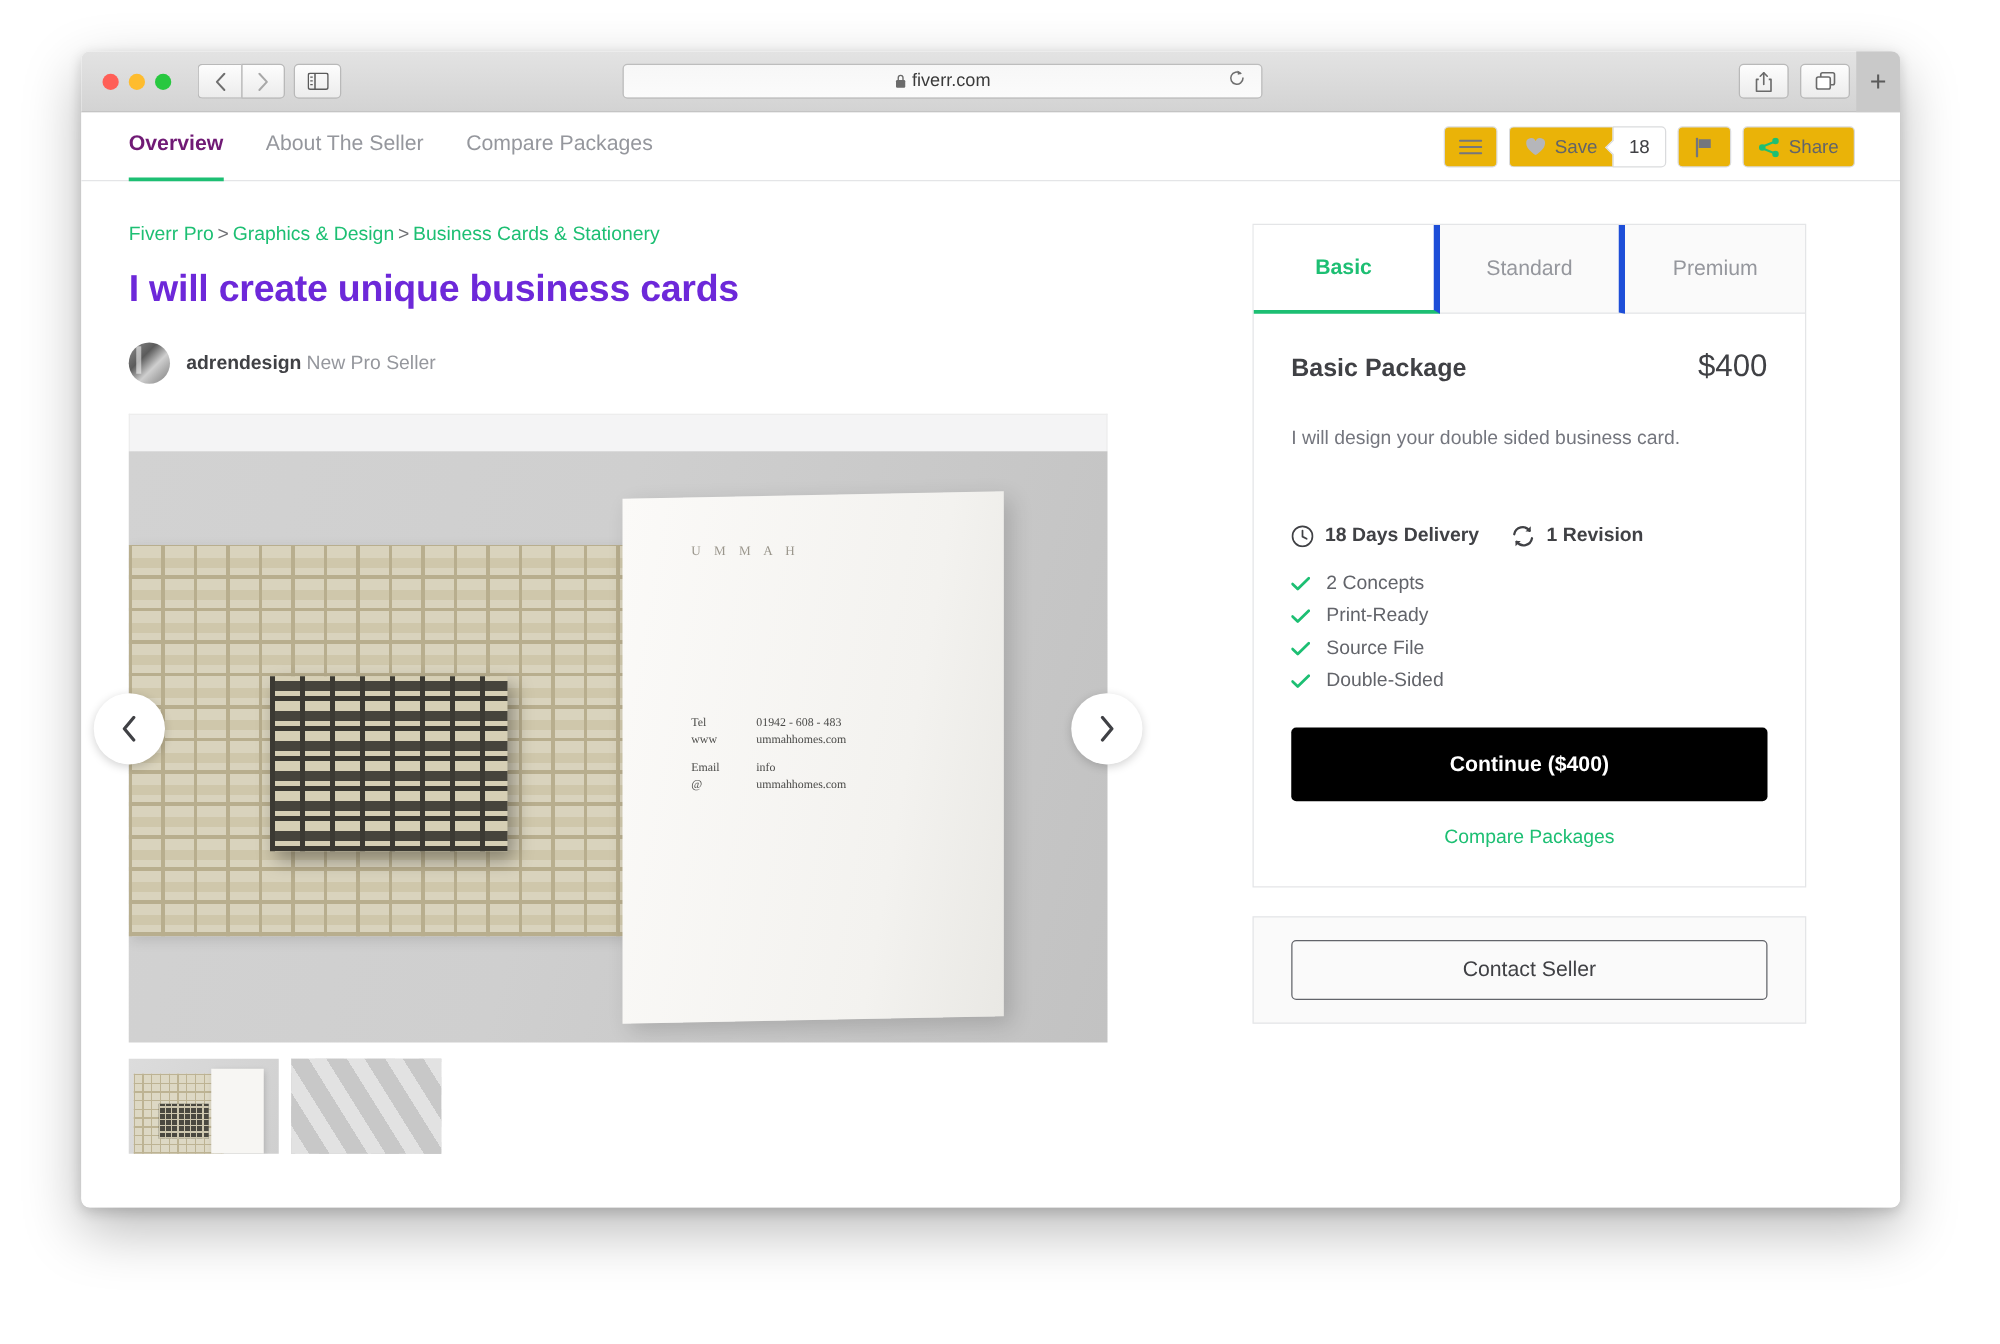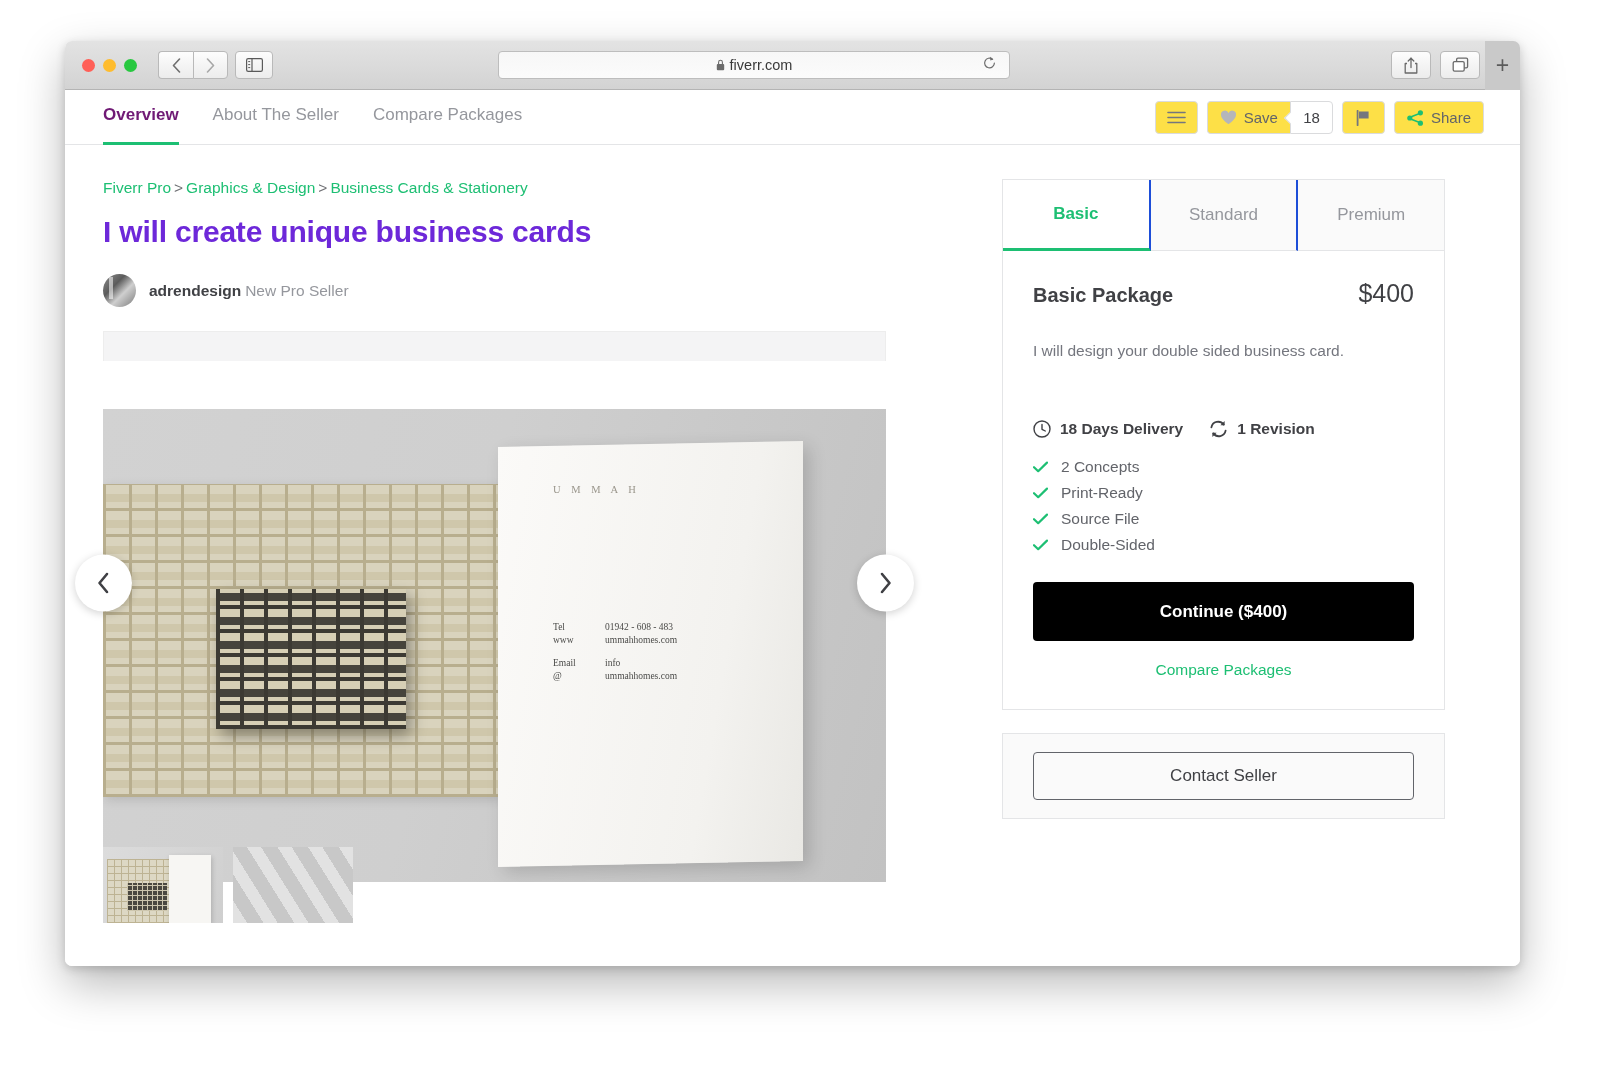--- a/index.html
+++ b/index.html
@@ -91,21 +91,21 @@
   .tab.active::after {
     content: ""; position: absolute; left: 0; right: 0; bottom: 0;
     height: 3px; background: #1dbf73;
   }
   .header-actions {
     position: absolute; right: 36px; top: 11px;
     display: flex; align-items: center; gap: 9px;
   }
   .hbtn {
     height: 33px; border: 1px solid #dadbdd; border-radius: 4px;
-    background: #fde047; display: flex; align-items: center; justify-content: center;
+    background: #eab308; display: flex; align-items: center; justify-content: center;
     gap: 7px; padding: 0 12px; font-size: 15px; color: #62646a; cursor: pointer;
   }
   .hbtn.icononly { width: 43px; padding: 0; }
   .save-group { display: flex; align-items: center; }
   .save-group .hbtn { border-radius: 4px 0 0 4px; border-right: none; }
   .count-badge {
     height: 33px; min-width: 43px; border: 1px solid #dadbdd; border-radius: 0 4px 4px 0;
     background: #fff; display: flex; align-items: center; justify-content: center;
     font-size: 15px; color: #404145; position: relative;
   }
@@ -141,21 +141,20 @@
   }
   .seller-name { font-size: 15.5px; font-weight: bold; color: #404145; }
   .seller-level { font-size: 15.5px; color: #95979d; margin-left: 4px; }
 
   
   .gallery { position: relative; width: 783px; height: 503px; }
   .gallery-strip { height: 30px; background: #f4f4f5; border: 1px solid #ededed; border-bottom: none; }
   .gallery-img {
     height: 473px; position: relative; overflow: hidden;
     background: linear-gradient(105deg,#d2d2d2 0%,#cfcfcf 45%,#c2c2c2 100%);
-    margin-top: 48px;
   }
   .pattern-sheet {
     position: absolute; left: 0px; top: 75px; width: 398px; height: 313px;
     background-color: #d9d3bd;
     background-image:
       repeating-linear-gradient(0deg, #b8ae8e 0 3px, transparent 3px 26px),
       repeating-linear-gradient(90deg, #b8ae8e 0 3px, transparent 3px 26px),
       repeating-linear-gradient(0deg, transparent 0 9px, #cfc7ab 9px 17px, transparent 17px 26px);
     box-shadow: 2px 3px 10px rgba(0,0,0,0.12);
   }
@@ -230,21 +229,21 @@
       repeating-linear-gradient(58deg, #e2e2e2 0 12px, #c8c8c8 12px 26px),
       repeating-linear-gradient(148deg, rgba(255,255,255,0.5) 0 10px, rgba(180,180,180,0.35) 10px 22px);
   }
 
   
   .package-card { border: 1px solid #e4e5e7; background: #fff; }
   .pkg-tabs { display: flex; }
   .pkg-tab {
     flex: 1; height: 71px; display: flex; align-items: center; justify-content: center;
     font-size: 17px; color: #95979d; background: #fafafa;
-    border-bottom: 1px solid #e4e5e7; border-right: 2px solid #1d4ed8; cursor: pointer;
+    border-bottom: 1px solid #e4e5e7; border-right: 5px solid #1d4ed8; cursor: pointer;
   }
   .pkg-tab:last-child { border-right: none; }
   .pkg-tab.active {
     background: #fff; color: #1dbf73; font-weight: bold;
     border-bottom: 3px solid #1dbf73;
   }
   .pkg-body { padding: 28px 30px 30px 30px; }
   .pkg-head { display: flex; justify-content: space-between; align-items: baseline; }
   .pkg-name { font-size: 20px; font-weight: bold; color: #404145; }
   .pkg-price { font-size: 25px; color: #404145; }

